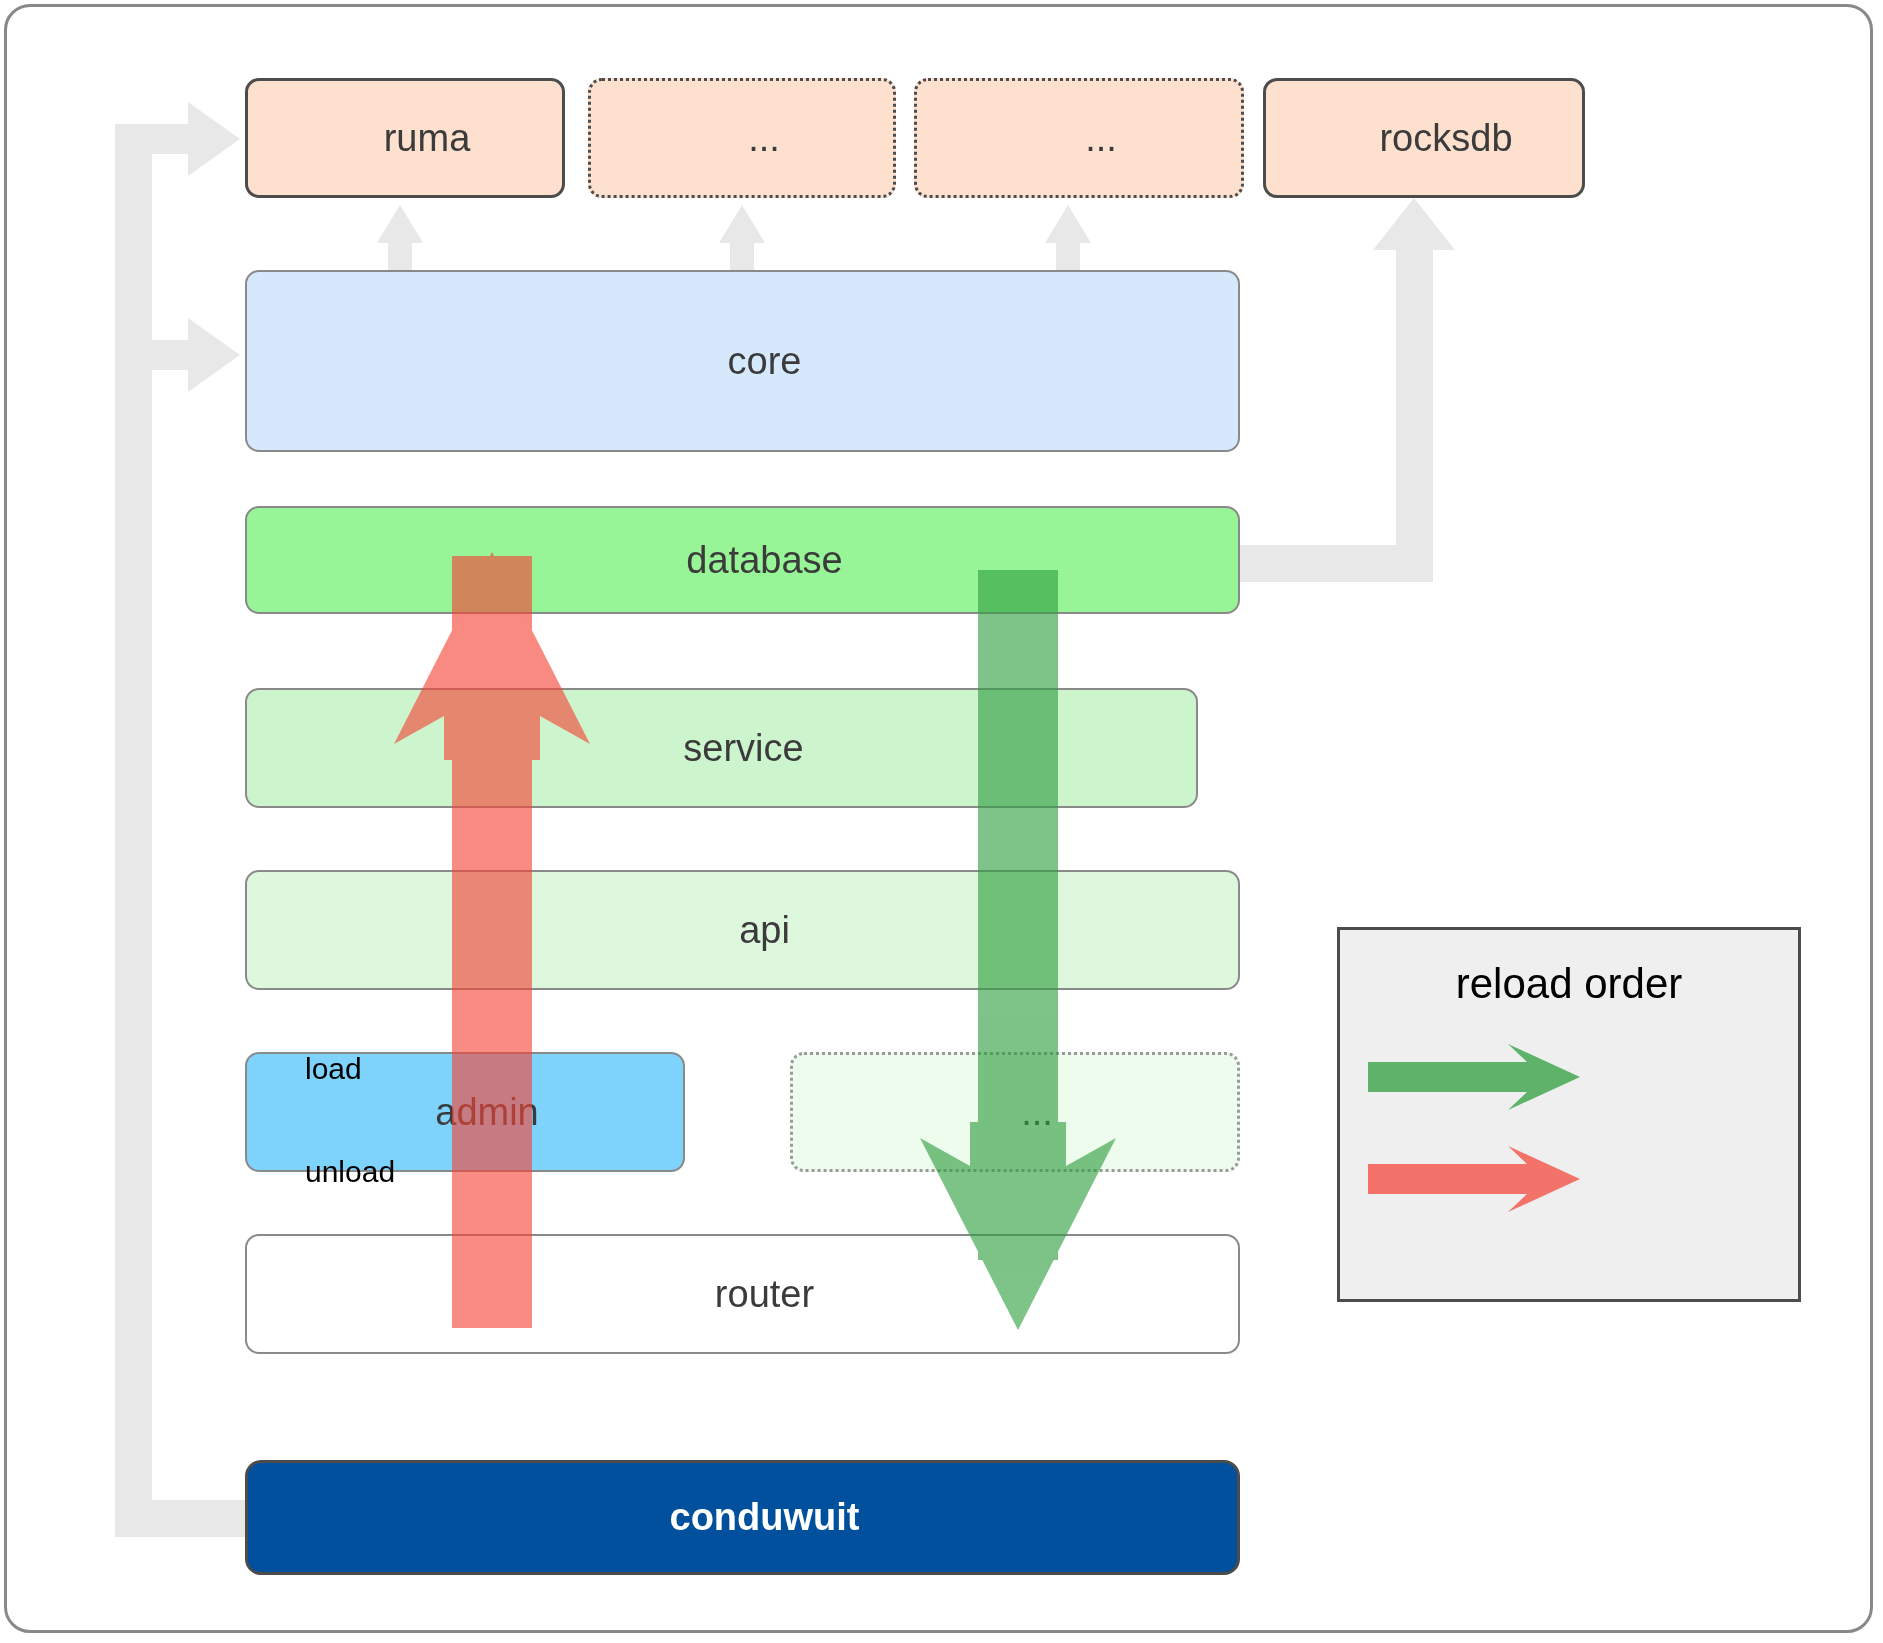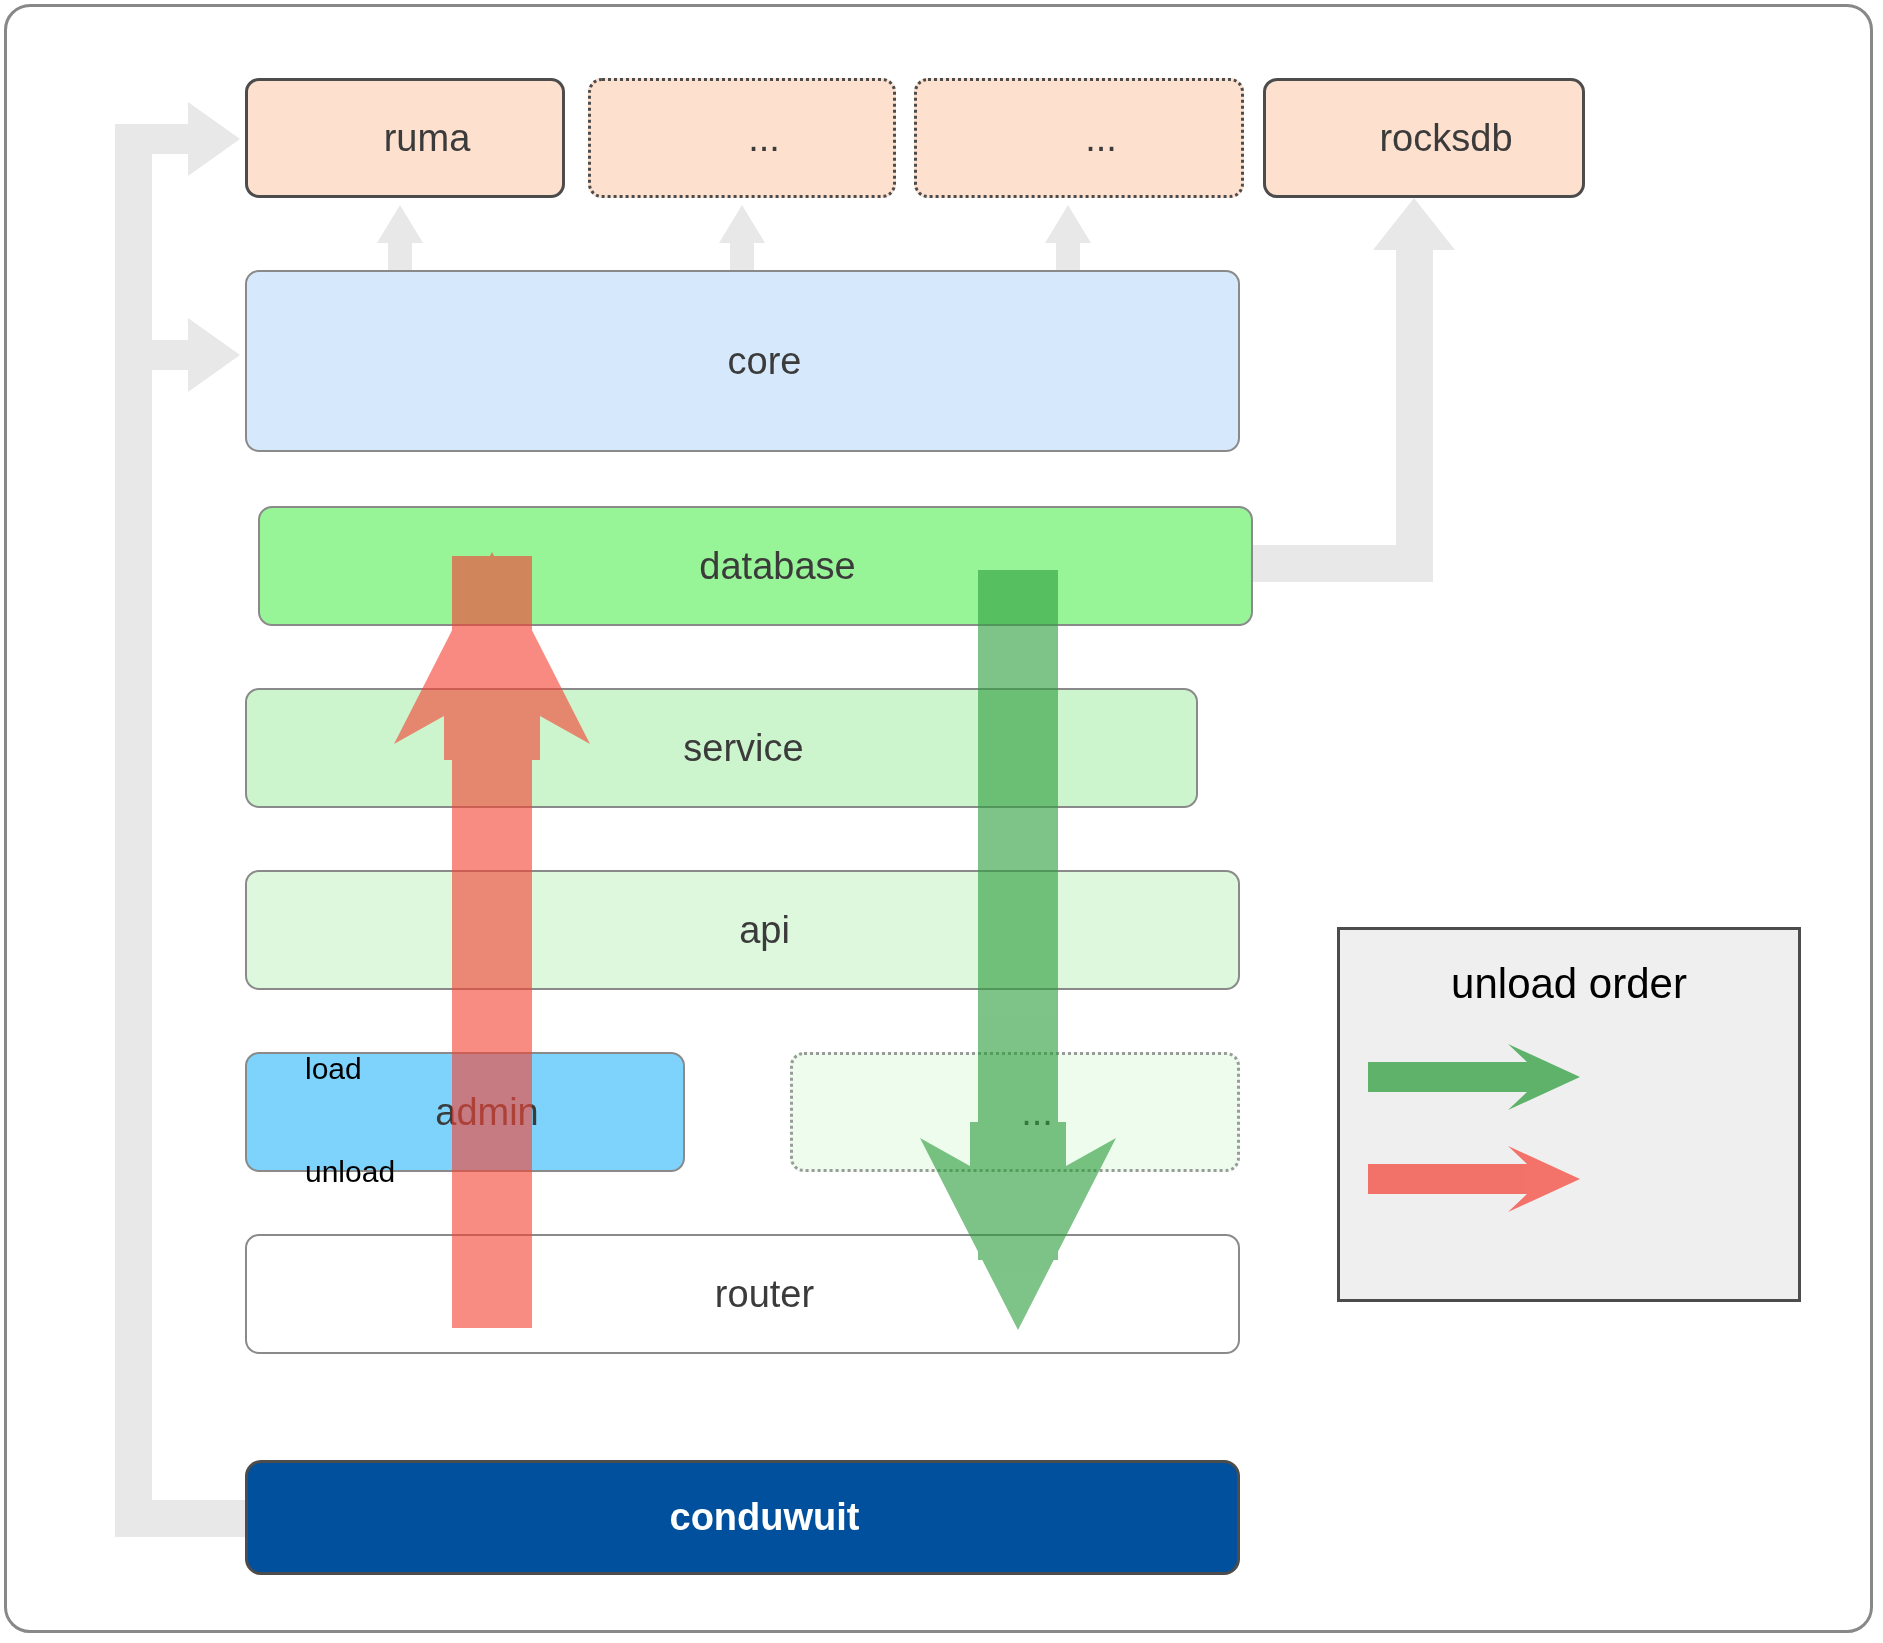--- a/index.html
+++ b/index.html
@@ -143,21 +143,21 @@
   </div>
 
   <div class="box solid-dark" style="left:1263px; top:78px; width:322px; height:120px; background:#fde0ce;">
     <span class="label">rocksdb</span>
   </div>
 
   <div class="box solid-gray" style="left:245px; top:270px; width:995px; height:182px; background:#d6e8fc; z-index:2;justify-content:center;">
     <span class="label">core</span>
   </div>
 
-  <div class="box solid-gray" style="left:258px; top:506px; width:995px; height:120px; background:#97f597; z-index:2;">
+  <div class="box solid-gray" style="left:245px; top:506px; width:995px; height:108px; background:#97f597; z-index:2;">
     <span class="label">database</span>
   </div>
 
   <div class="box solid-gray" style="left:245px; top:688px; width:953px; height:120px; background:#cdf5cd; z-index:2;">
     <span class="label">service</span>
   </div>
 
   <div class="box solid-gray" style="left:245px; top:870px; width:995px; height:120px; background:#ddf8dd; z-index:2;">
     <span class="label">api</span>
   </div>
@@ -186,21 +186,21 @@
       <path d="M 492 552 L 590 744 L 540 716 L 540 760 L 444 760 L 444 716 L 394 744 Z" fill="#f44336"></path>
     </g>
 
     <g opacity="0.62">
       <rect x="978" y="570" width="80" height="690" fill="#2e9e3e"></rect>
       <path d="M 1018 1330 L 920 1138 L 970 1166 L 970 1122 L 1066 1122 L 1066 1166 L 1116 1138 Z" fill="#2e9e3e"></path>
     </g>
   </svg>
 
   <div class="legend">
-    <div class="legend-title">unload order</div>
+    <div class="legend-title">reload order</div>
   </div>
 
   <svg class="layer" style="z-index:6;" viewBox="0 0 1883 1643" xmlns="http://www.w3.org/2000/svg">
     <g opacity="0.75">
       <rect x="1368" y="1062" width="150" height="30" fill="#2e9e3e"></rect>
       <path d="M 1580 1077 L 1508 1044 L 1527 1062 L 1497 1062 L 1497 1092 L 1527 1092 L 1508 1110 Z" fill="#2e9e3e"></path>
     </g>
     <g opacity="0.72">
       <rect x="1368" y="1164" width="150" height="30" fill="#f44336"></rect>
       <path d="M 1580 1179 L 1508 1146 L 1527 1164 L 1497 1164 L 1497 1194 L 1527 1194 L 1508 1212 Z" fill="#f44336"></path>

